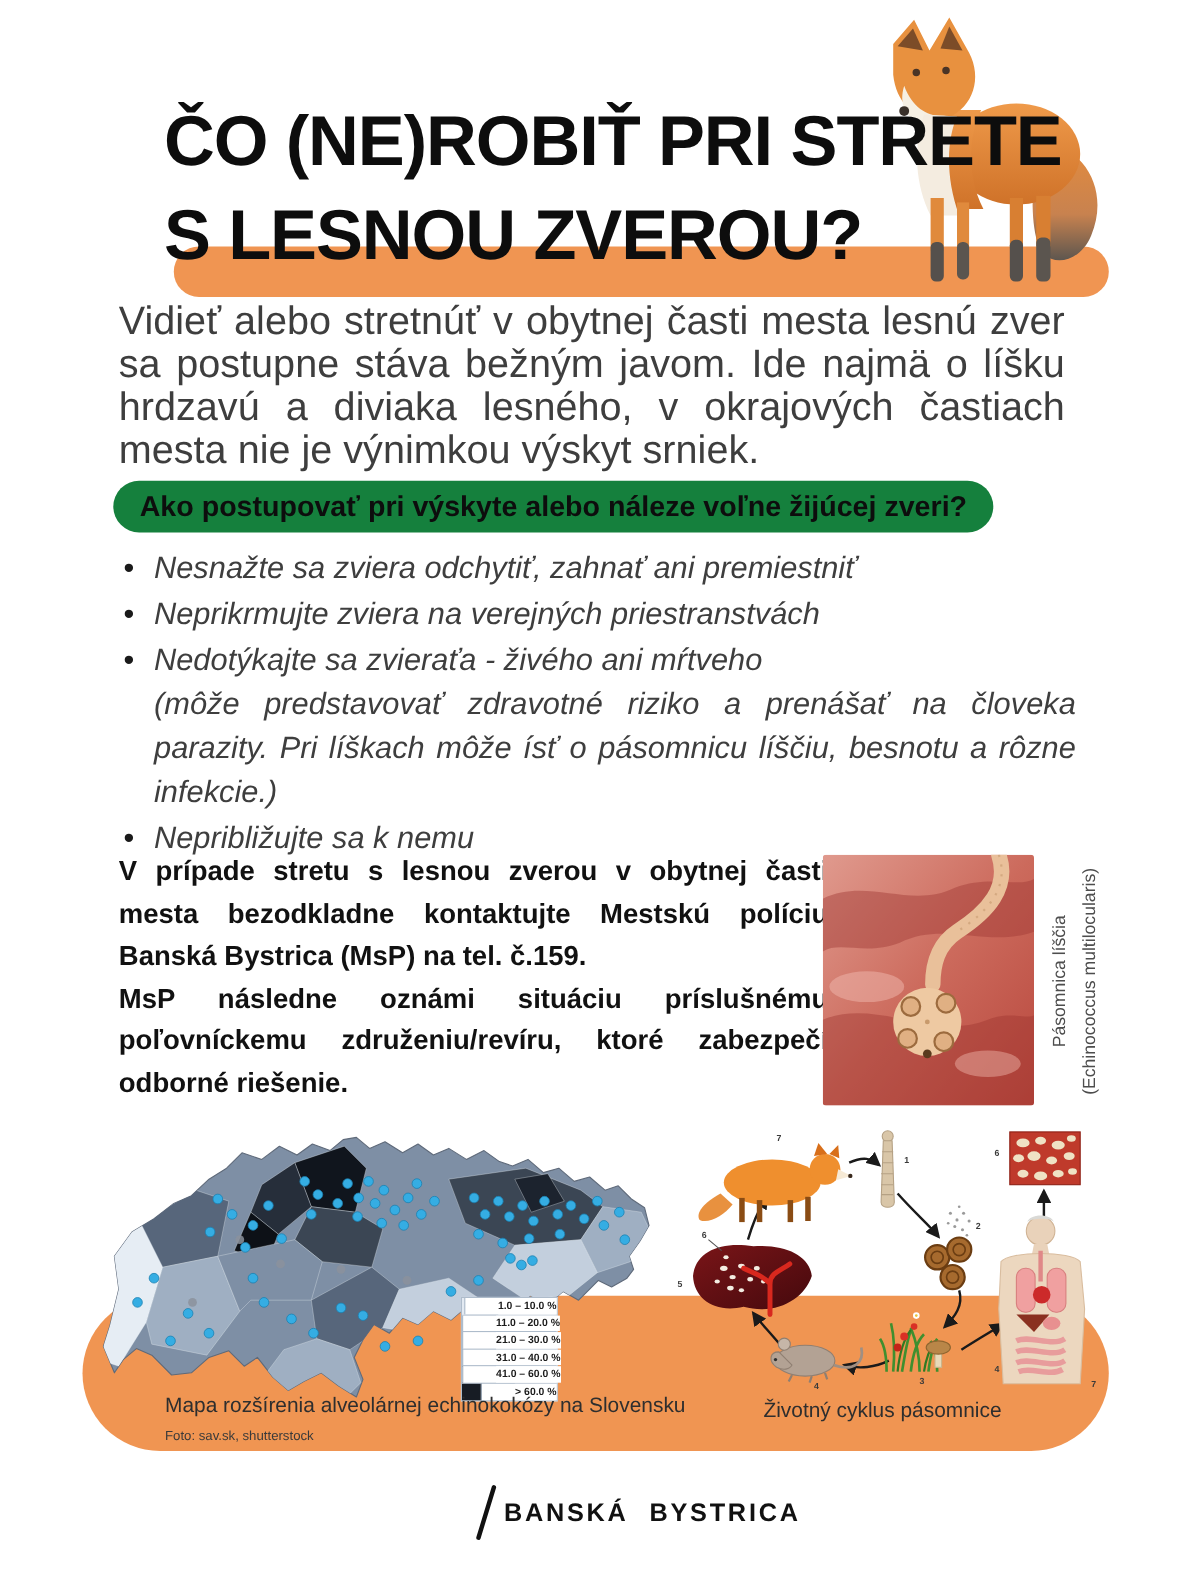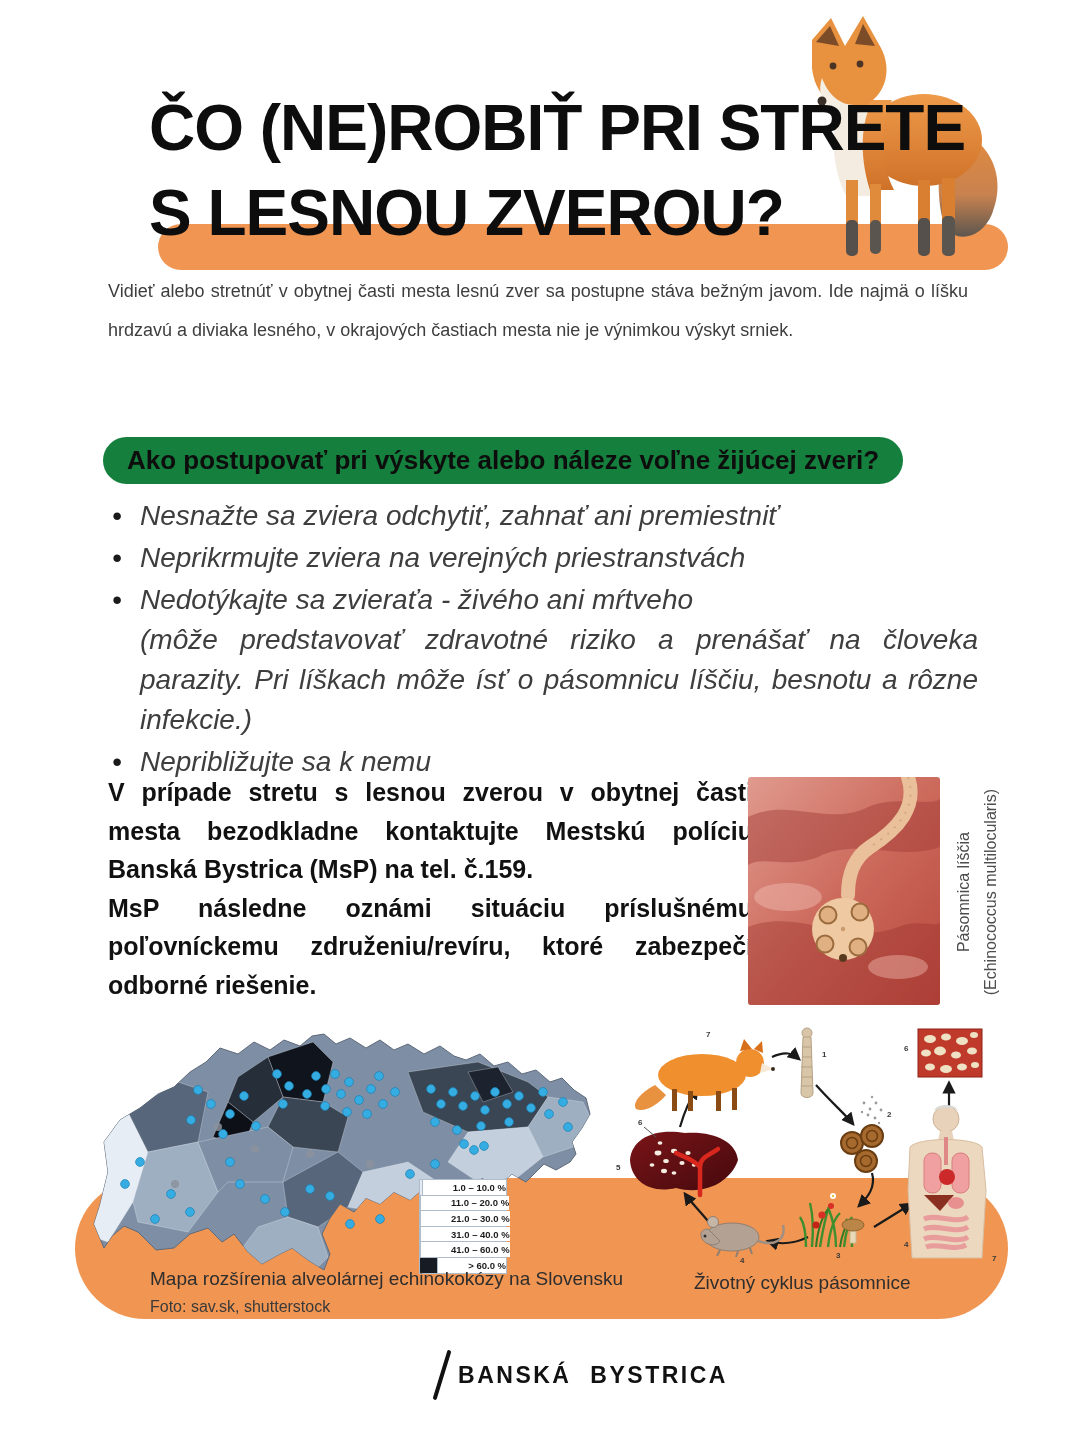--- a/index.html
+++ b/index.html
@@ -5,21 +5,21 @@
   html,body{margin:0;padding:0;background:#fff;}
   #page{position:relative;width:1080px;height:1440px;background:#ffffff;overflow:hidden;
         font-family:"Liberation Sans",sans-serif;color:#3d3d3d;}
   
   .title{position:absolute;left:108px;top:86px;z-index:3;font-weight:800;color:#0d0d0d;
          font-size:64px;line-height:85px;letter-spacing:-1px;white-space:nowrap;margin-left:41px;}
   .title-pill{position:absolute;left:158px;top:224px;width:850px;height:46px;border-radius:28px;z-index:1;}
   
   .fox{position:absolute;left:742px;top:8px;width:272px;height:258px;z-index:2;}
   
-  .intro{position:absolute;left:108px;top:272px;width:860px;font-size:18px;line-height:39px;
+  .intro{position:absolute;left:108px;top:272px;width:860px;font-size:36px;line-height:39px;
          text-align:justify;color:#3e3e3e;}
   
   .qpill{position:absolute;left:103px;top:437px;border-radius:28px;padding:8px 24px;
          font-size:26px;font-weight:700;color:#0d0d0d;white-space:nowrap;}
   
   .bullets{position:absolute;left:108px;top:496px;width:872px;margin:0;padding:0;list-style:none;}
   .bullets li{position:relative;padding-left:32px;font-size:28px;line-height:40px;margin-bottom:2px;color:#3e3e3e;font-style:italic;}
   .bullets li:before{content:"•";position:absolute;left:4px;top:0;color:#1a1a1a;}
   .bullets .sub{text-align:justify;width:838px;}
   
@@ -37,21 +37,21 @@
   .mapsvg{position:absolute;left:78px;top:1032px;width:516px;height:246px;z-index:1;}
   .cyclesvg{position:absolute;left:600px;top:1015px;width:412px;height:255px;z-index:1;}
   
   .legend{position:absolute;left:419px;top:1179px;width:86px;z-index:2;border:1px solid #aebccb;background:#fff;}
   .legend .row{display:flex;height:14.6px;border-bottom:1px solid #aebccb;gap:30px;}
   .legend .row:last-child{border-bottom:none;}
   .legend .sw{width:26px;border-right:1px solid #aebccb;}
   .legend .lb{flex:1;display:flex;align-items:center;justify-content:center;
               font-size:9.5px;font-weight:700;color:#1c1c1c;background:#fff;white-space:nowrap;}
   .map-caption{position:absolute;left:150px;top:1268px;z-index:2;font-size:19px;color:#2e2e2e;text-align:right;}
-  .map-credit{position:absolute;left:150px;top:1298px;z-index:2;font-size:16px;color:#3a3a3a;}
+  .map-credit{position:absolute;left:150px;top:1298px;z-index:2;font-size:12px;color:#3a3a3a;}
   .cycle-caption{position:absolute;left:694px;top:1272px;z-index:2;font-size:19px;color:#2e2e2e;}
   
   .footer{position:absolute;left:0;top:1340px;width:1080px;height:70px;display:flex;
           align-items:center;justify-content:center;gap:14px;padding-left:44px;}
   .slashmark{width:4px;height:52px;background:#111;transform:rotate(17deg);border-radius:2px;}
   .logotext{font-size:23px;font-weight:700;letter-spacing:2.5px;word-spacing:10px;color:#111;}
   .dot{fill:#35ade3;stroke:#1a7fb0;stroke-width:.7;}
   .gdot{fill:#8b929c;opacity:.85;}
   .num{font-size:8px;font-weight:700;fill:#3a3a3a;font-family:"Liberation Sans",sans-serif;}
   .arr{stroke:#1a1a1a;stroke-width:2.2;fill:none;}

